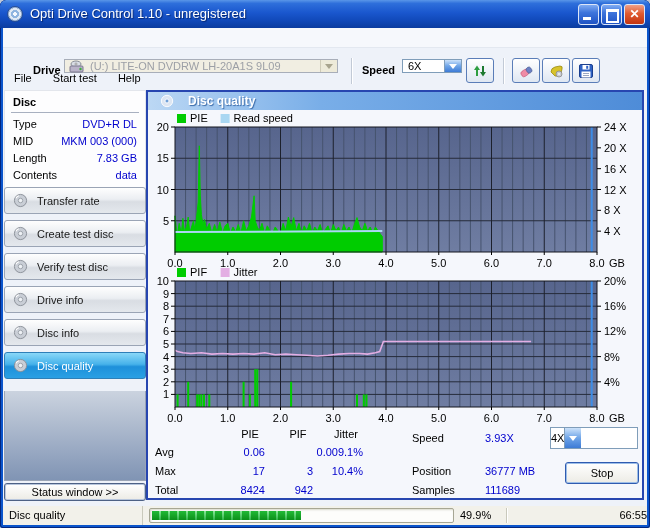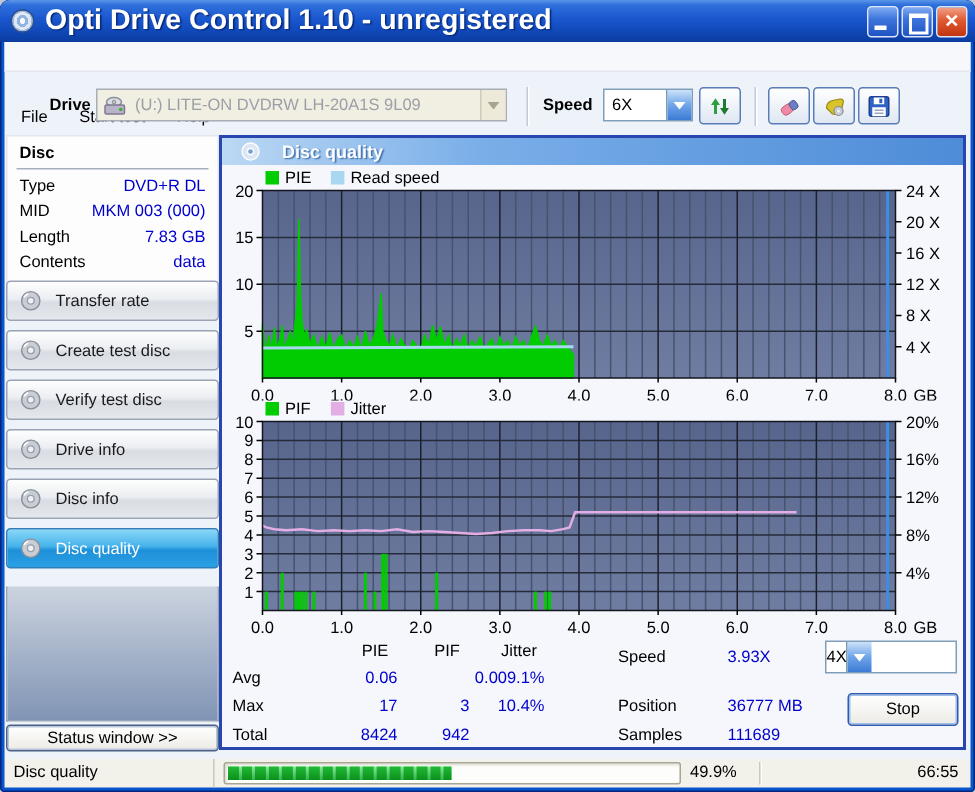--- a/index.html
+++ b/index.html
@@ -6,37 +6,37 @@
   *{box-sizing:border-box;}
   .window{position:relative;width:650px;height:528px;background:#0B55CC;border-radius:6px 6px 3px 3px;
     font-family:"Liberation Sans",sans-serif;font-size:11px;color:#000;overflow:hidden;
     box-shadow:0 0 0 1px #03267E inset;}
   
   .titlebar{position:absolute;left:0;top:0;width:100%;height:28px;border-radius:6px 6px 0 0;
     background:linear-gradient(180deg,#5A96E8 0%,#2E6FDB 12%,#1A57CE 45%,#1048B8 75%,#0B3C9F 100%);}
   .app-icon{position:absolute;left:7px;top:6px;width:16px;height:16px;border-radius:50%;
     background:radial-gradient(circle at 50% 50%, #f4f8ff 0 2px, #8fb4e0 2px 4px, #dfe8f4 4px 6px, #9fb8d8 6px 8px);
     border:1px solid #2a4f94;}
-  .wtitle{position:absolute;left:30px;top:0;line-height:28px;color:#fff;font-weight:bold;font-size:19px;
+  .wtitle{position:absolute;left:30px;top:0;line-height:28px;color:#fff;font-weight:normal;font-size:13px;
     text-shadow:1px 1px 1px #05256e;}
   .winbtns{position:absolute;right:5px;top:4px;display:flex;gap:2px;}
   .wbtn{width:21px;height:21px;border-radius:3px;border:1px solid #dce6f8;position:relative;}
   .wbtn.blue{background:linear-gradient(180deg,#7FABF2 0%,#3E75DC 40%,#1F53C4 100%);}
   .wbtn.red{background:linear-gradient(180deg,#F0A088 0%,#E05A30 45%,#C23410 100%);}
   .wbtn.min::after{content:"";position:absolute;left:4px;bottom:4px;width:8px;height:3px;background:#fff;}
   .wbtn.max::after{content:"";position:absolute;left:4px;top:4px;width:9px;height:9px;border:2px solid #fff;border-top-width:3px;}
   .wbtn.close::after{content:"\2715";position:absolute;left:0;top:0;width:100%;text-align:center;line-height:19px;color:#fff;font-weight:bold;font-size:12px;}
   
   .client{position:absolute;left:3px;top:28px;width:644px;height:478px;background:#EEF2F9;}
   .menubar{position:absolute;left:0;top:0;width:100%;height:20px;background:#F6F8FC;border-bottom:1px solid #E3E8F0;}
   .menuitem{display:inline-block;padding:0 9px;line-height:20px;cursor:default;margin-top:40px;}
   .menuitem:first-child{margin-left:2px;}
   
   .lbl{position:absolute;font-weight:bold;}
-  .combo{position:absolute;height:22px;border:1px solid #7F9DB9;background:#fff;display:flex;align-items:center;}
+  .combo{position:absolute;height:14px;border:1px solid #7F9DB9;background:#fff;display:flex;align-items:center;}
   .combo.disabled{background:#F1EEE2;border-color:#A8AEB9;color:#9C9FA6;}
   .combo .ctext{flex:1;padding-left:5px;white-space:nowrap;overflow:hidden;}
   .drop{width:17px;height:100%;display:flex;align-items:center;justify-content:center;
     background:linear-gradient(180deg,#CCE2FA 0%,#6FA5E8 50%,#3D7BD6 100%);border-left:1px solid #7F9DB9;}
   .drop::after{content:"";border:4px solid transparent;border-top:5px solid #fff;margin-top:4px;}
   .drop.dis{background:#EDEAD9;border-left:1px solid #CFCBB8;}
   .drop.dis::after{border-top-color:#A8A48E;}
   .vsep{position:absolute;width:0;border-left:1px solid #C2CAD6;border-right:1px solid #FFFFFF;}
   .tbtn{position:absolute;width:28px;height:25px;border:1px solid #5A7DB8;border-radius:3px;
     background:linear-gradient(180deg,#FFFFFF,#DFE7F2);display:flex;align-items:center;justify-content:center;}
@@ -73,21 +73,21 @@
     background:linear-gradient(180deg,#FFFFFF,#ECEBE5);text-align:center;line-height:20px;box-shadow:0 0 0 1px #9DBEE8 inset;}
   
   .statusbar{position:absolute;left:3px;bottom:3px;width:644px;height:19px;background:#F2F1EA;display:flex;align-items:center;}
   .sb-label{width:140px;padding-left:6px;border-right:1px solid #C9C9BC;height:100%;line-height:19px;}
   .sb-prog{position:absolute;left:146px;top:2px;width:305px;height:15px;border:1px solid #A6A694;border-radius:2px;background:#FDFDFB;
     box-shadow:1px 1px 2px #d8d8cc inset;padding:2px;}
   .pfill{height:100%;background:repeating-linear-gradient(90deg,#3ECC5A 0 7px,rgba(0,0,0,0) 7px 9px),linear-gradient(180deg,#8AE89A,#2EB44A);
     background-blend-mode:multiply;}
   .sb-pct{position:absolute;left:457px;line-height:19px;}
   .sb-sep{position:absolute;left:503px;top:2px;height:15px;border-left:1px solid #C9C9BC;border-right:1px solid #fff;}
-  .sb-time{position:absolute;right:8px;line-height:19px;}
+  .sb-time{position:absolute;right:0;line-height:19px;}
 </style>
 </head>
 <body>
 
 <div class="window">
 
   <div class="titlebar">
     <div class="app-icon"></div>
     <div class="wtitle">Opti Drive Control 1.10 - unregistered</div>
     <div class="winbtns">

